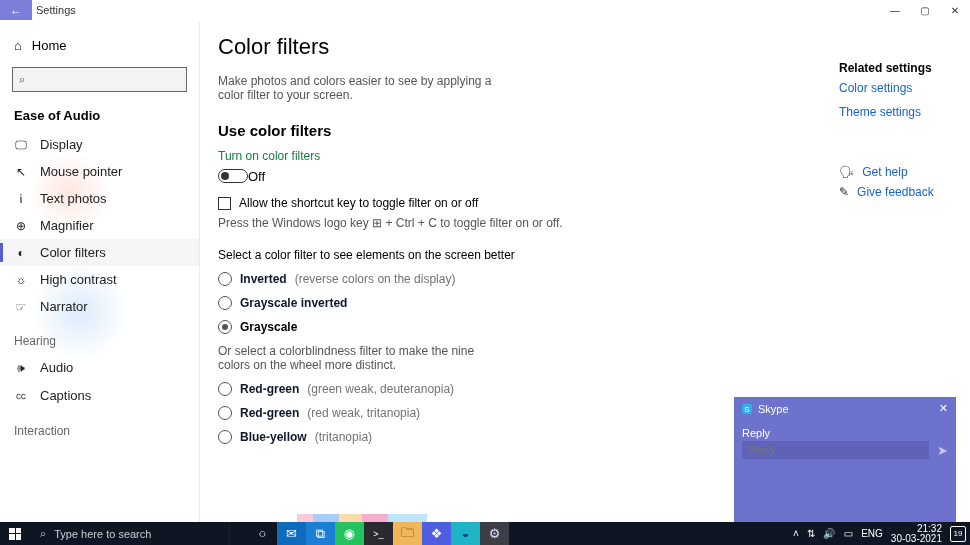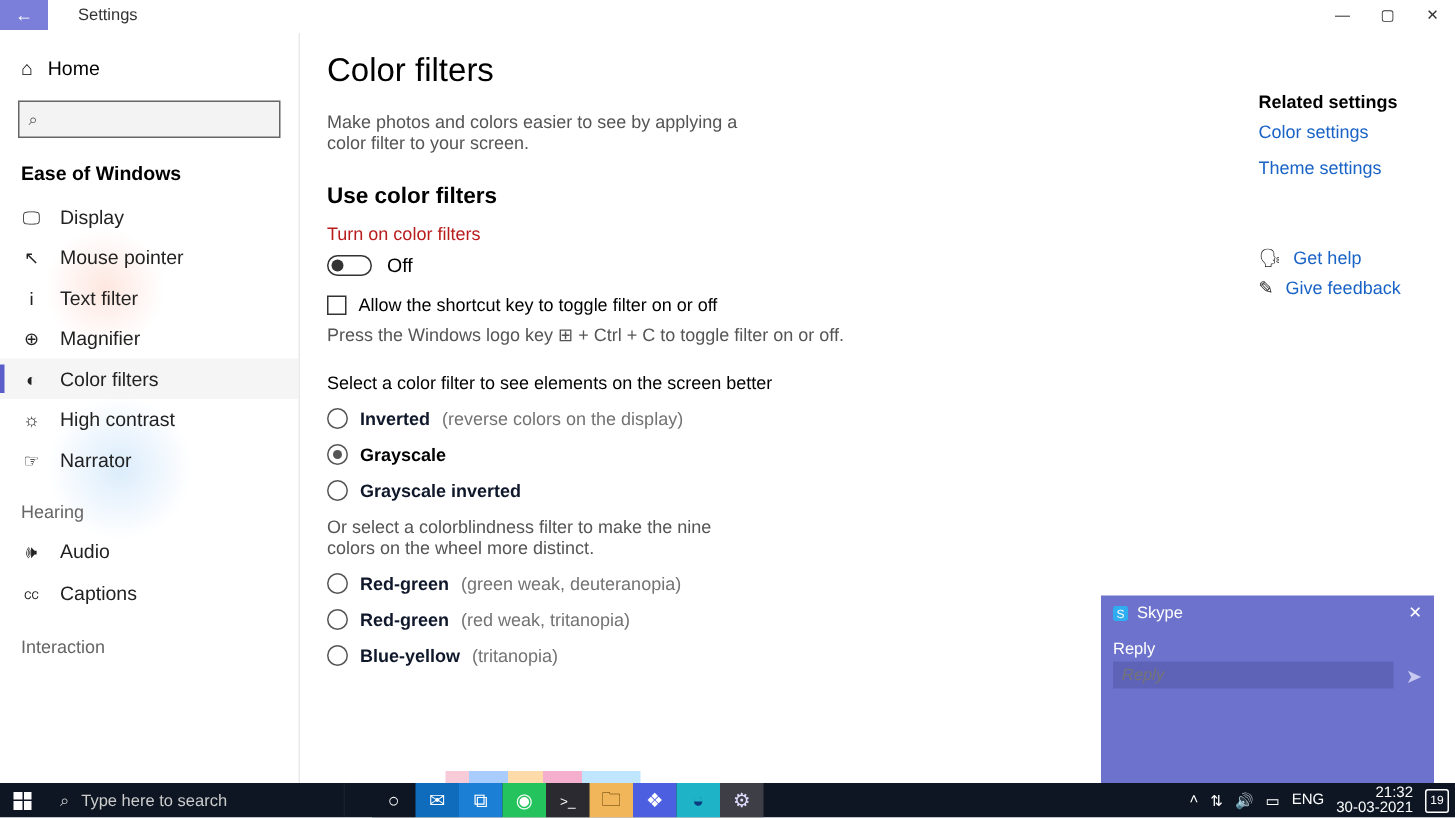--- a/index.html
+++ b/index.html
@@ -30,21 +30,21 @@
     background: #7b7fd9;
     display: flex;
     align-items: center;
     justify-content: center;
     color: #fff;
     font-size: 12px;
   }
   .app-header .title {
     font-size: 11px;
     color: #333;
-    margin-left: 20px;
+    margin-left: 4px;
   }
   .win-controls {
     position: absolute;
     right: 0; top: 0;
     height: 20px;
     display: flex;
   }
   .win-controls div {
     width: 30px;
     display: flex;
@@ -136,22 +136,22 @@
     overflow: hidden;
     padding: 12px 0 0 0;
   }
   .main h1 {
     font-size: 22px;
     font-weight: 400;
     margin: 0 0 14px 0;
   }
   .desc { font-size: 12px; color: #555; max-width: 300px; margin-bottom: 20px;}
   .main h2 { font-size: 15px; font-weight: 600; margin: 10px 0 10px 0;}
-  .label-sm { font-size: 12px; color: #b91c1c; }
-  .toggle-row { display: flex; align-items: center; gap: 10px; margin: 6px 0 12px 0;}
+  .label-sm { font-size: 12px; color: #15803d; }
+  .toggle-row { display: flex; margin: 6px 0 12px 0;}
   .toggle {
     width: 30px; height: 14px;
     border: 1px solid #333;
     border-radius: 8px;
     position: relative;
   }
   .toggle::after {
     content:"";
     position:absolute; left:2px; top:2px;
     width:8px;height:8px;border-radius:50%;
@@ -318,33 +318,33 @@
 </div>
 
 <div class="sidebar">
   <div class="home">
     <span class="ico">⌂</span>
     <span>Home</span>
   </div>
   <div class="search-box">
     <span class="mag">⌕</span>
   </div>
-  <div class="section-label">Ease of Windows</div>
+  <div class="section-label">Ease of Audio</div>
 
   <div class="nav">
     <span class="ico">🖵</span>
     <span>Display</span>
   </div>
   <div class="nav">
     <span class="ico">↖</span>
     <span>Mouse pointer</span>
   </div>
   <div class="nav">
     <span class="ico">Ꭵ</span>
-    <span>Text filter</span>
+    <span>Text photos</span>
   </div>
   <div class="nav">
     <span class="ico">⊕</span>
     <span>Magnifier</span>
   </div>
   <div class="nav active">
     <span class="ico">◐</span>
     <span>Color filters</span>
   </div>
   <div class="nav">
@@ -388,26 +388,26 @@
     <div class="hint">Press the Windows logo key ⊞ + Ctrl + C to toggle filter on or off.</div>
 
     <div class="select-label">Select a color filter to see elements on the screen better</div>
 
     <div class="radio-row">
       <div class="radio"></div>
       <span class="opt-main">Inverted</span>
       <span class="opt-sub">(reverse colors on the display)</span>
     </div>
     <div class="radio-row">
+      <div class="radio"></div>
+      <span class="opt-main">Grayscale inverted</span>
+    </div>
+    <div class="radio-row">
       <div class="radio selected"></div>
       <span class="opt-main" style="color:#000;">Grayscale</span>
-    </div>
-    <div class="radio-row">
-      <div class="radio"></div>
-      <span class="opt-main">Grayscale inverted</span>
     </div>
 
     <div class="or-text">Or select a colorblindness filter to make the nine colors on the wheel more distinct.</div>
 
     <div class="radio-row">
       <div class="radio"></div>
       <span class="opt-main">Red-green</span>
       <span class="opt-sub">(green weak, deuteranopia)</span>
     </div>
     <div class="radio-row">

